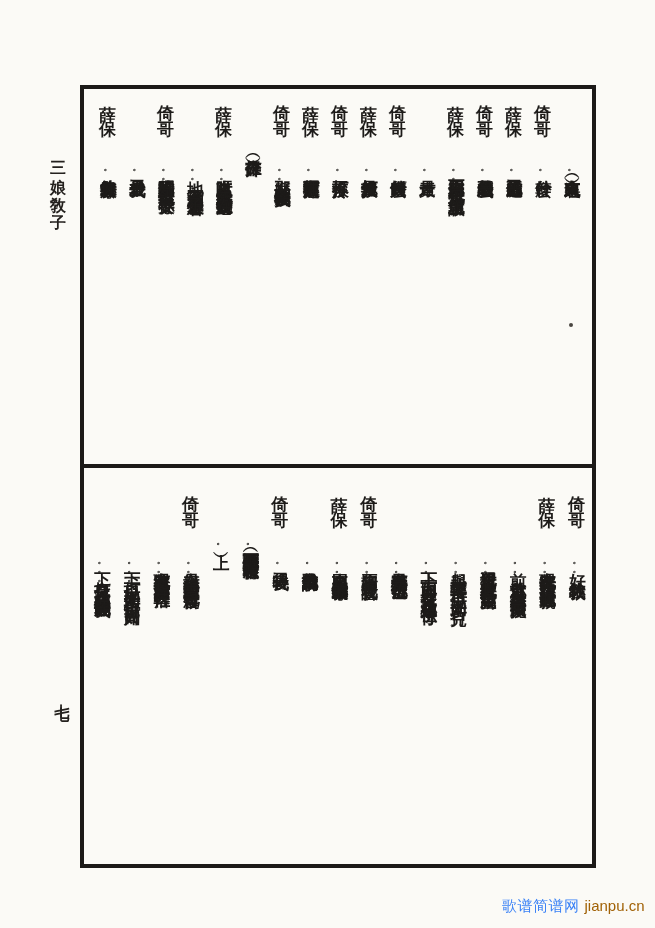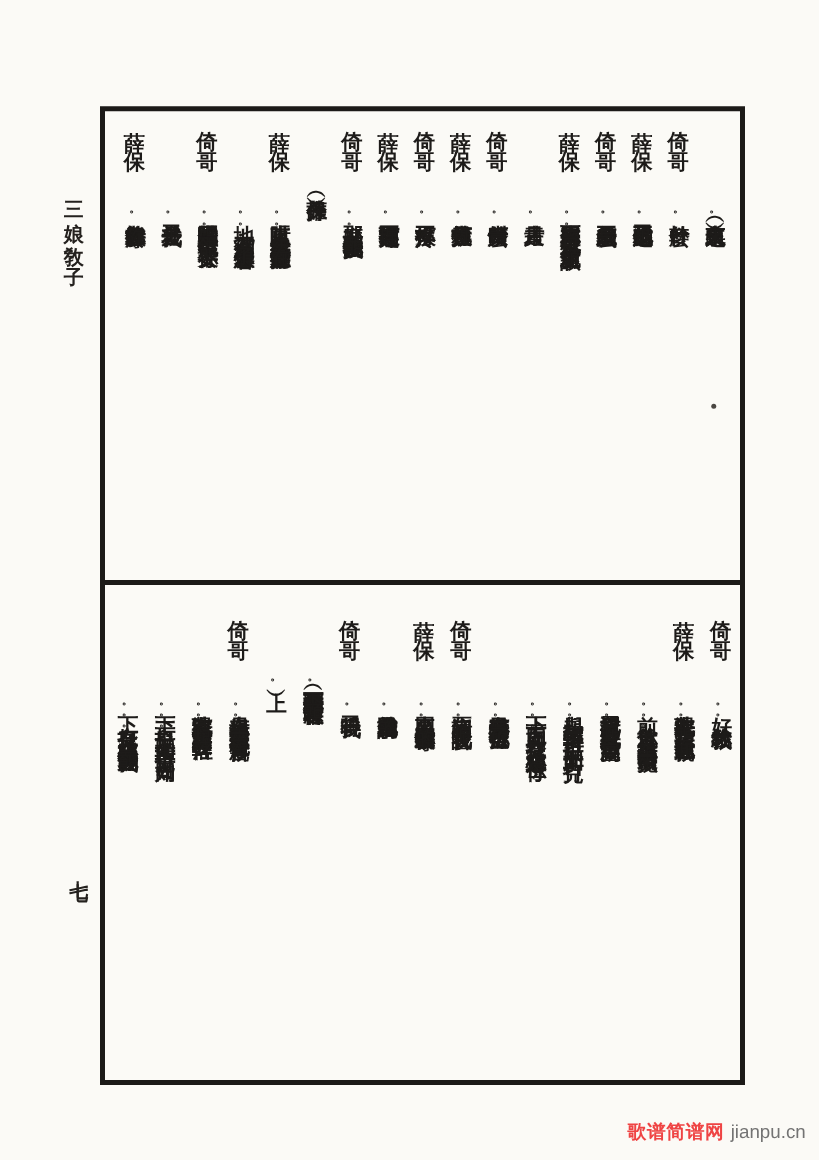--- a/index.html
+++ b/index.html
@@ -219,16 +219,16 @@
         </div>
         <div class="col">
           <div class="vtext">下<span class="pu">。</span>打在兒身<span class="pu">。</span>痛在娘心<span class="pu">。</span>媽呀你饒了我罷<span class="pu">。</span></div>
         </div>
       </div>
   </div>
 
   <div class="speck"></div>
 
   <div class="watermark">
-    <span class="wm-site" style="color: #ef4444; font-weight: bold;">歌谱简谱网</span><span class="wm-url" style="color: #737373;">jianpu.cn</span>
+    <span class="wm-site" style="color: #3b82f6;">歌谱简谱网</span><span class="wm-url" style="color: #a16207;">jianpu.cn</span>
   </div>
 
 </div>
 
 </body></html>

